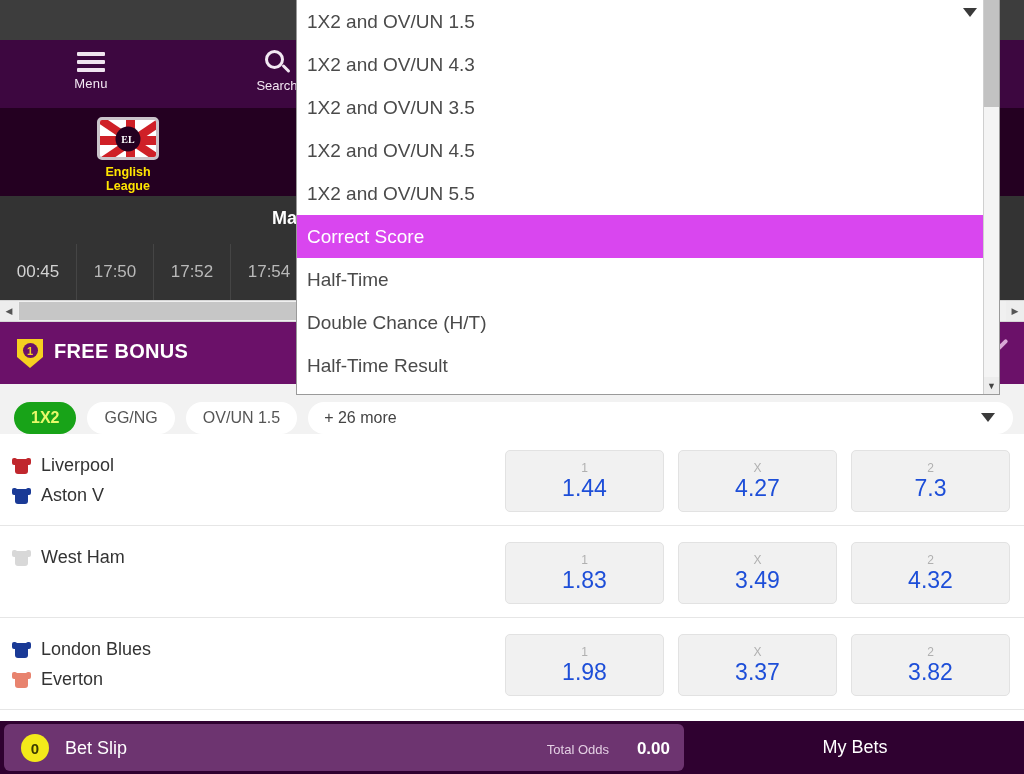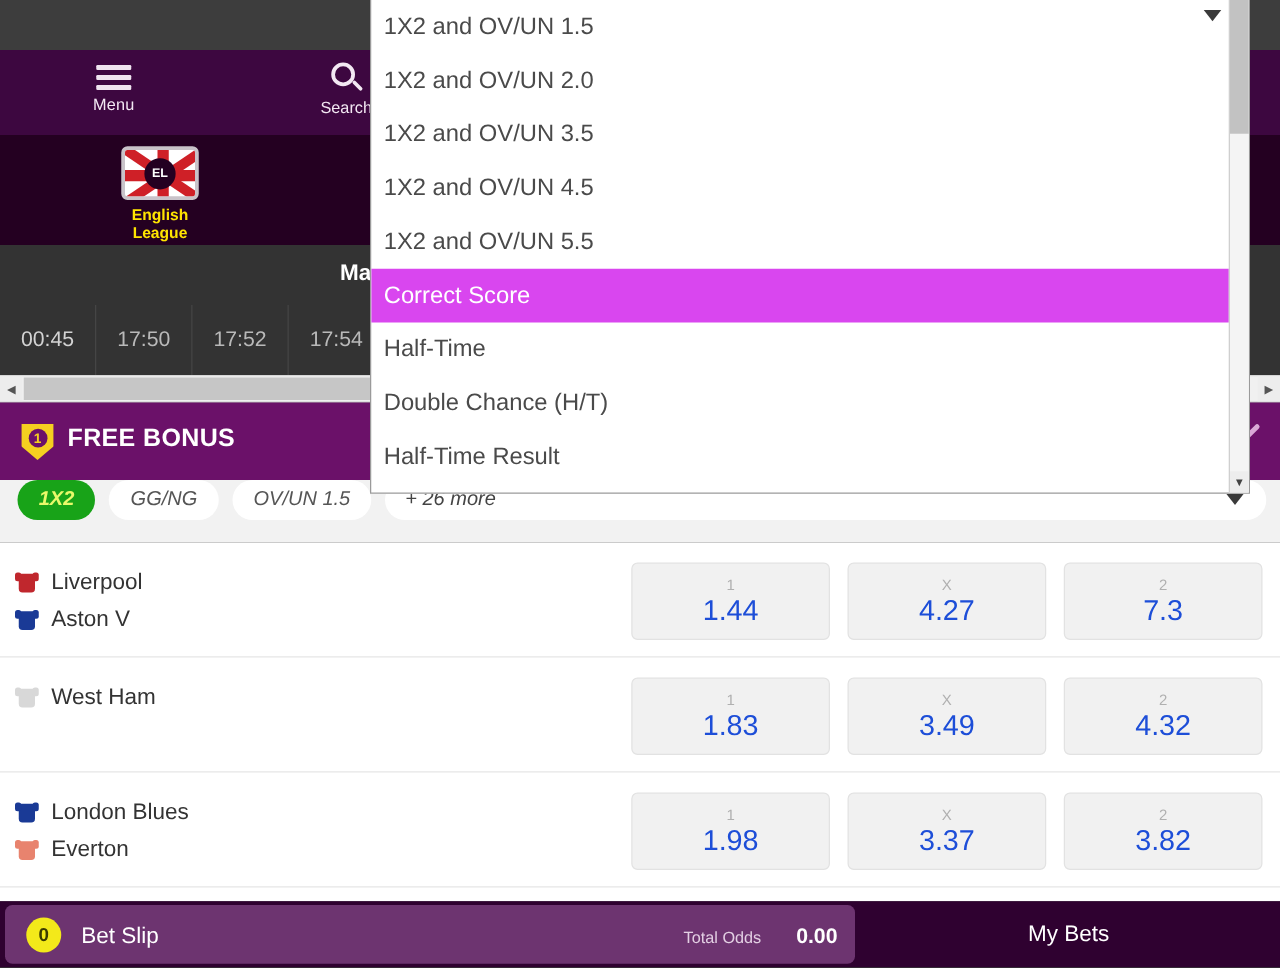--- a/index.html
+++ b/index.html
@@ -74,21 +74,21 @@
   .flag .d1, .flag .d2 {
     position: absolute; left: -8px; top: 17px; width: 80px; height: 8px;
     background: #cf2027;
   }
   .flag .d1 { transform: rotate(34deg); }
   .flag .d2 { transform: rotate(-34deg); }
   .flag .emblem {
     position: absolute; left: 50%; top: 50%; transform: translate(-50%,-50%);
     width: 25px; height: 25px; border-radius: 50%; background: #240021;
     color: #fff; font-size: 10px; font-weight: bold;
-    display: flex; align-items: center; justify-content: center;
+    display: flex; align-items: center; justify-content: center; font-family: Liberation Serif, serif;
   }
   .league-name {
     color: #ffe400; font-size: 12.5px; font-weight: bold; margin-top: 5px;
   }
 
   
   .markets-bar {
     position: absolute; left: 0; top: 196px; width: 1024px; height: 48px;
     background: #333333;
   }
@@ -155,21 +155,21 @@
     background: #d9a9d7; transform: rotate(45deg); border-radius: 2px;
   }
   .bonus-check b {
     position: absolute; left: 8px; top: 3px; width: 20px; height: 4px;
     background: #d9a9d7; transform: rotate(-45deg); border-radius: 2px;
   }
 
   
   .chips-row {
     position: absolute; left: 0; top: 384px; width: 1024px; height: 50px;
-    background: #f2f2f2; display: flex; align-items: flex-start; padding-left: 14px; font-style: italic;
+    background: #f2f2f2; display: flex; align-items: flex-end; padding-left: 14px;
   }
   .chip {
     height: 32px; border-radius: 16px; background: #ffffff; color: #555;
     font-size: 16px; display: flex; align-items: center; justify-content: center;
     padding: 0 17px; margin-right: 11px; cursor: pointer; white-space: nowrap;
   }
   .chip.active { background: #18a318; color: #e8f96a; font-weight: bold; }
   .chip.more {
     width: 712px; justify-content: flex-start; padding: 0 16px;
     position: relative; color: #444;
@@ -462,21 +462,21 @@
       <div class="total-odds-value">0.00</div>
     </div>
     <div class="mybets">
       <span>My Bets</span>
     </div>
   </div>
 
   <div class="dropdown">
     <div class="dd-list" id="dd-list">
         <div class="dd-item">1X2 and OV/UN 1.5</div>
-        <div class="dd-item">1X2 and OV/UN 2.0</div>
+        <div class="dd-item">1X2 and OV/UN 4.3</div>
         <div class="dd-item">1X2 and OV/UN 3.5</div>
         <div class="dd-item">1X2 and OV/UN 4.5</div>
         <div class="dd-item">1X2 and OV/UN 5.5</div>
         <div class="dd-item selected">Correct Score</div>
         <div class="dd-item">Half-Time</div>
         <div class="dd-item">Double Chance (H/T)</div>
         <div class="dd-item">Half-Time Result</div>
       </div>
     <div class="dd-scroll">
       <div class="thumb"></div>

